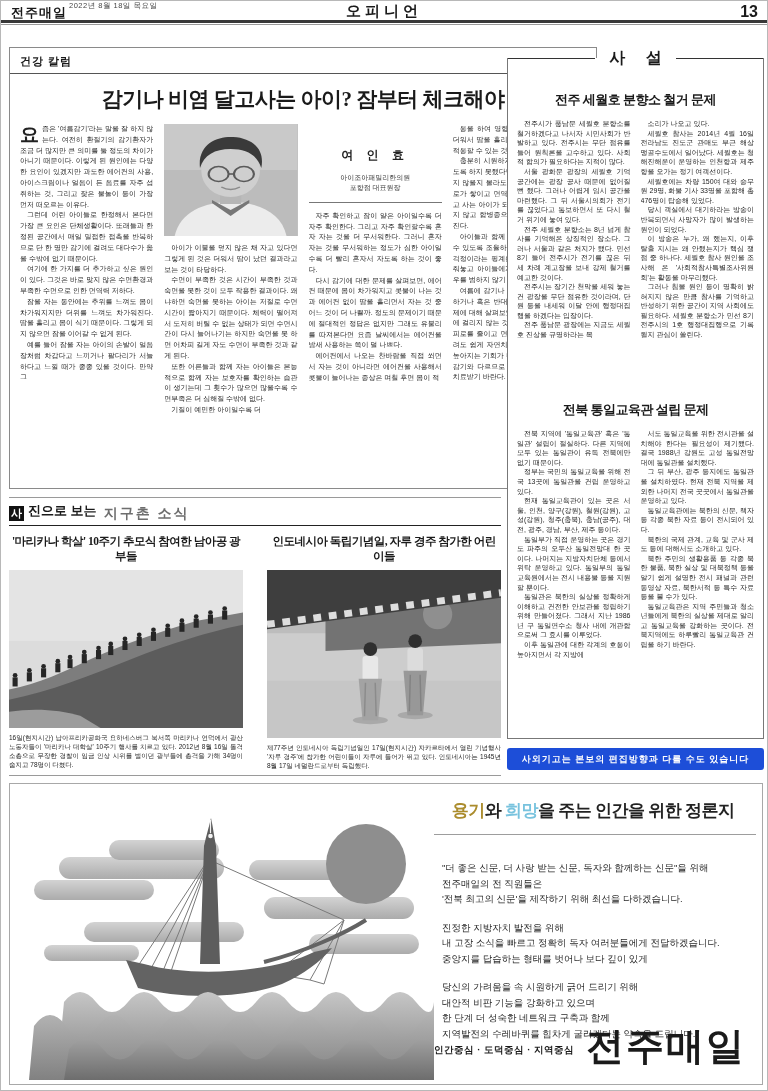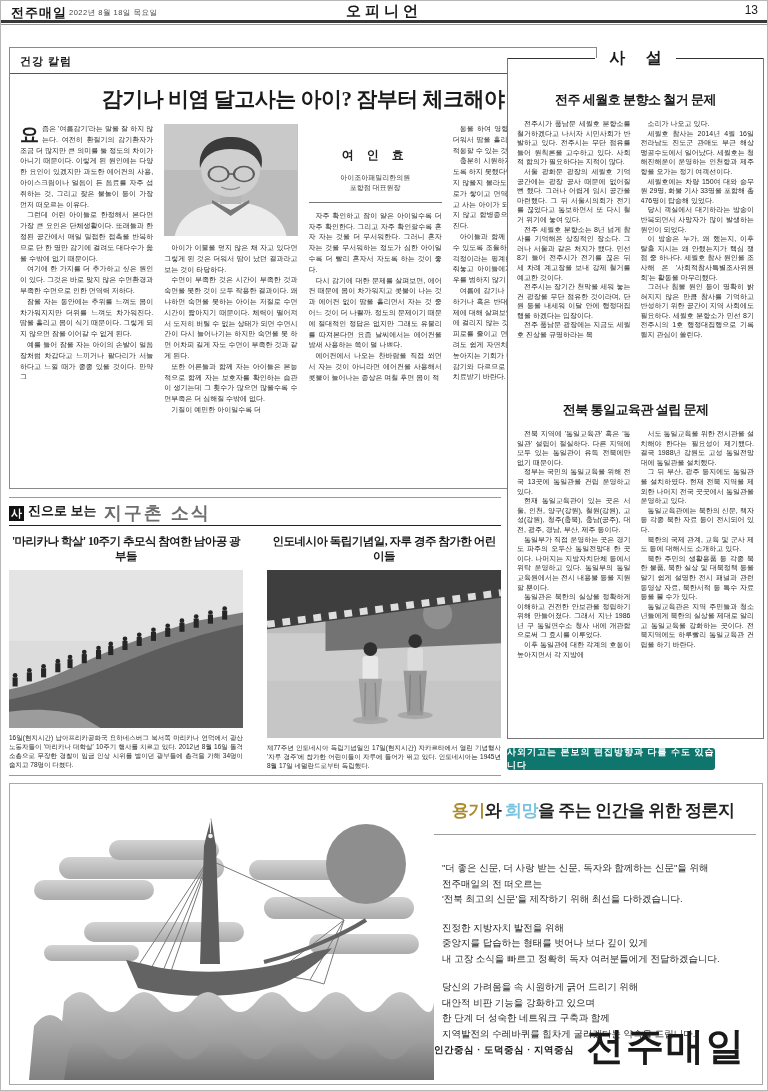--- a/index.html
+++ b/index.html
@@ -4,48 +4,48 @@
 <style>
   html,body{margin:0;padding:0;background:#e9e9e9;}
   .page{position:relative;width:768px;height:1091px;background:#ffffff;margin:0 auto;
         font-family:"Liberation Sans","DejaVu Sans",sans-serif;color:#1a1a1a;
         border:1px solid #b8b8b8;box-sizing:border-box;overflow:hidden;}
   .serif{font-family:"Liberation Serif","DejaVu Serif",serif;}
 
   
   .masthead{position:absolute;top:0;left:0;right:0;height:24px;}
   .paper-name{position:absolute;left:10px;top:3px;font-size:13px;font-weight:bold;letter-spacing:1px;}
-  .issue-date{position:absolute;left:68px;top:7px;font-size:7.5px;color:#444;letter-spacing:0.5px;}
+  .issue-date{position:absolute;left:68px;top:0;font-size:7.5px;color:#444;letter-spacing:0.5px;}
   .section-title{position:absolute;left:0;right:0;top:1px;text-align:center;font-size:15px;font-weight:bold;letter-spacing:4px;}
-  .page-number{position:absolute;right:9px;top:2px;font-size:12px;font-weight:normal;}
+  .page-number{position:absolute;right:9px;top:2px;font-size:16px;font-weight:bold;}
   .masthead-rule{position:absolute;top:19px;left:0;right:0;height:5px;
        background:linear-gradient(#383838 0 3px,#ffffff 3px 4px,#9a9a9a 4px 5px);}
 
   
   .health-box{position:absolute;left:8px;top:46px;width:588px;height:442px;border:1px solid #8a8a8a;box-sizing:border-box;}
   .health-kicker{position:absolute;top:6px;left:10px;font-size:11px;font-weight:bold;letter-spacing:1px;}
   .health-kicker-rule{position:absolute;top:25px;left:0;right:0;border-top:1px solid #555;}
   .health-headline{position:absolute;top:37px;left:0;right:0;text-align:center;font-size:21px;font-weight:bold;letter-spacing:-0.5px;}
   .health-body{position:absolute;top:76px;left:10px;right:10px;bottom:6px;display:flex;gap:11px;overflow:hidden;}
   .hcol{flex:1;font-size:7px;line-height:10.8px;text-align:justify;overflow:hidden;color:#222;}
   .hcol p{margin:0;text-indent:7px;}
   .hcol p.lead{text-indent:0;}
   .dropcap{float:left;font-size:19px;line-height:19px;font-weight:bold;margin:1px 3px 0 0;}
   .portrait{width:100%;height:112px;display:block;margin-bottom:7px;background:#c2c2c2;}
-  .author-block{text-align:center;padding:26px 0 9px;border-bottom:1px solid #777;margin-bottom:8px;font-family:Liberation Serif, serif;}
+  .author-block{text-align:center;padding:26px 0 9px;border-bottom:1px solid #777;margin-bottom:8px;}
   .author-name{font-size:12px;font-weight:bold;letter-spacing:5px;}
   .author-affil{margin-top:12px;font-size:7px;line-height:10px;color:#333;}
   .author-affil p{margin:0;text-indent:0 !important;}
 
   
   .world-section{position:absolute;left:8px;top:496px;width:492px;height:280px;border-top:1px solid #9a9a9a;padding-top:4px;box-sizing:border-box;}
   .world-header{display:flex;align-items:flex-end;gap:4px;border-bottom:1.5px solid #222;padding-bottom:4px;}
   .sa-box{width:15px;height:15px;background:#111;color:#fff;font-size:11px;font-weight:bold;display:flex;align-items:center;justify-content:center;}
   .world-kicker-rest{font-size:13px;font-weight:bold;padding-bottom:1px;}
-  .world-title{font-size:18px;font-weight:bold;color:#6e6e6e;letter-spacing:2px;margin-left:3px;line-height:16px;}
+  .world-title{font-size:14px;font-weight:bold;color:#6e6e6e;letter-spacing:2px;margin-left:3px;line-height:16px;}
   .world-cols{display:flex;gap:24px;margin-top:5px;}
   .world-col{flex:1;min-width:0;}
   .photo-title{font-size:11.5px;font-weight:bold;text-align:center;margin:3px 0 6px;letter-spacing:-0.5px;}
   .photo-frame{width:100%;display:block;background:#ccc;}
   .photo-caption{font-size:6.5px;line-height:9px;text-align:justify;color:#222;margin-top:5px;}
   .world-bottom-rule{position:absolute;left:8px;top:774px;width:492px;border-top:1px solid #9a9a9a;}
 
   
   .editorial-box{position:absolute;left:506px;top:57px;width:257px;height:681px;border:1px solid #777;border-top:0;box-sizing:border-box;background:#fff;}
   .editorial-header{display:flex;align-items:center;margin-top:-10px;}
@@ -53,21 +53,21 @@
   .editorial-header .htext{font-size:16px;font-weight:bold;letter-spacing:8px;padding:0 6px 0 14px;}
   .ed-article{padding:0 9px;}
   .ed-title{text-align:center;font-size:13px;font-weight:bold;letter-spacing:-0.5px;}
   .ed-title.first{margin:22px 0 10px;}
   .ed-title.second{margin:20px 0 10px;}
   .ed-cols{display:flex;gap:10px;overflow:hidden;}
   .ed-cols.a1{height:262px;}
   .ed-cols.a2{height:316px;}
   .ed-col{flex:1;font-size:7px;line-height:9.6px;text-align:justify;color:#222;overflow:hidden;}
   .ed-col p{margin:0;text-indent:7px;}
-  .disclaimer-bar{position:absolute;left:506px;top:747px;width:208px;height:22px;background:#0f766e;color:#fff;
+  .disclaimer-bar{position:absolute;left:506px;top:747px;width:257px;height:22px;background:#1d4ed8;color:#fff;
       font-size:9px;font-weight:bold;display:flex;align-items:center;justify-content:center;border-radius:3px;letter-spacing:1px;}
 
   
   .ad-box{position:absolute;left:8px;top:782px;width:754px;height:302px;border:1px solid #a8a8a8;box-sizing:border-box;overflow:hidden;}
   .ad-headline{position:absolute;left:418px;top:15px;width:330px;text-align:center;font-size:17px;font-weight:bold;letter-spacing:-0.5px;}
   .ad-headline-rule{position:absolute;left:424px;top:50px;width:322px;border-top:1.5px solid #9d9d9d;}
   .ad-illustration{position:absolute;left:4px;top:18px;width:420px;height:278px;}
   .ad-body{position:absolute;left:432px;top:76px;width:322px;font-size:9.5px;line-height:15.5px;color:#2a2a2a;}
   .ad-group{margin-bottom:13px;}
   .ad-group p{margin:0;}
@@ -326,27 +326,27 @@
       <circle cx="196.5" cy="34" r="2.3" fill="#f2f2f2"></circle>
       <path d="M112,158 L124,186 C170,198 232,196 268,182 C290,172 306,160 318,146 L300,150 C260,170 180,176 130,162 Z" fill="#636363"></path>
       <path d="M250,160 C290,150 330,132 352,118" stroke="#636363" stroke-width="4" fill="none"></path>
       <path d="M50,200 Q66,180 82,200 T114,200 T146,200 T178,200 T210,200 T242,200 T274,200 T306,200 T338,200 T370,200 T402,200 T420,200 L420,252 L45,252 Z" fill="url(#wv1)"></path>
       <path d="M20,224 Q36,202 52,224 T84,224 T116,224 T148,224 T180,224 T212,224 T244,224 T276,224 T308,224 T340,224 T372,224 T404,224 T420,224 L420,278 L15,278 Z" fill="url(#wv2)"></path>
       <path d="M55,247 Q72,226 89,247 T123,247 T157,247 T191,247 T225,247 T259,247 T293,247 T327,247 T361,247 T395,247 T420,247 L420,278 L50,278 Z" fill="url(#wv3)"></path>
     </svg>
     <div class="ad-body">
         <div class="ad-group">
           <p>"더 좋은 신문, 더 사랑 받는 신문, 독자와 함께하는 신문"을 위해</p>
-          <p>전주매일의 전 떠오르는</p>
+          <p>전주매일의 전 직원들은</p>
           <p>'전북 최고의 신문'을 제작하기 위해 최선을 다하겠습니다.</p>
         </div>
         <div class="ad-group">
           <p>진정한 지방자치 발전을 위해</p>
+          <p>내 고장 소식을 빠르고 정확히 독자 여러분들에게 전달하겠습니다.</p>
           <p>중앙지를 답습하는 형태를 벗어나 보다 깊이 있게</p>
-          <p>내 고장 소식을 빠르고 정확히 독자 여러분들에게 전달하겠습니다.</p>
         </div>
         <div class="ad-group">
           <p>당신의 가려움을 속 시원하게 긁어 드리기 위해</p>
           <p>대안적 비판 기능을 강화하고 있으며</p>
           <p>한 단계 더 성숙한 네트워크 구축과 함께</p>
           <p>지역발전의 수레바퀴를 힘차게 굴리겠다는 약속을 드립니다.</p>
         </div>
       </div>
     <div class="ad-footer">
       <div class="ad-slogan">인간중심 · 도덕중심 · 지역중심</div>

